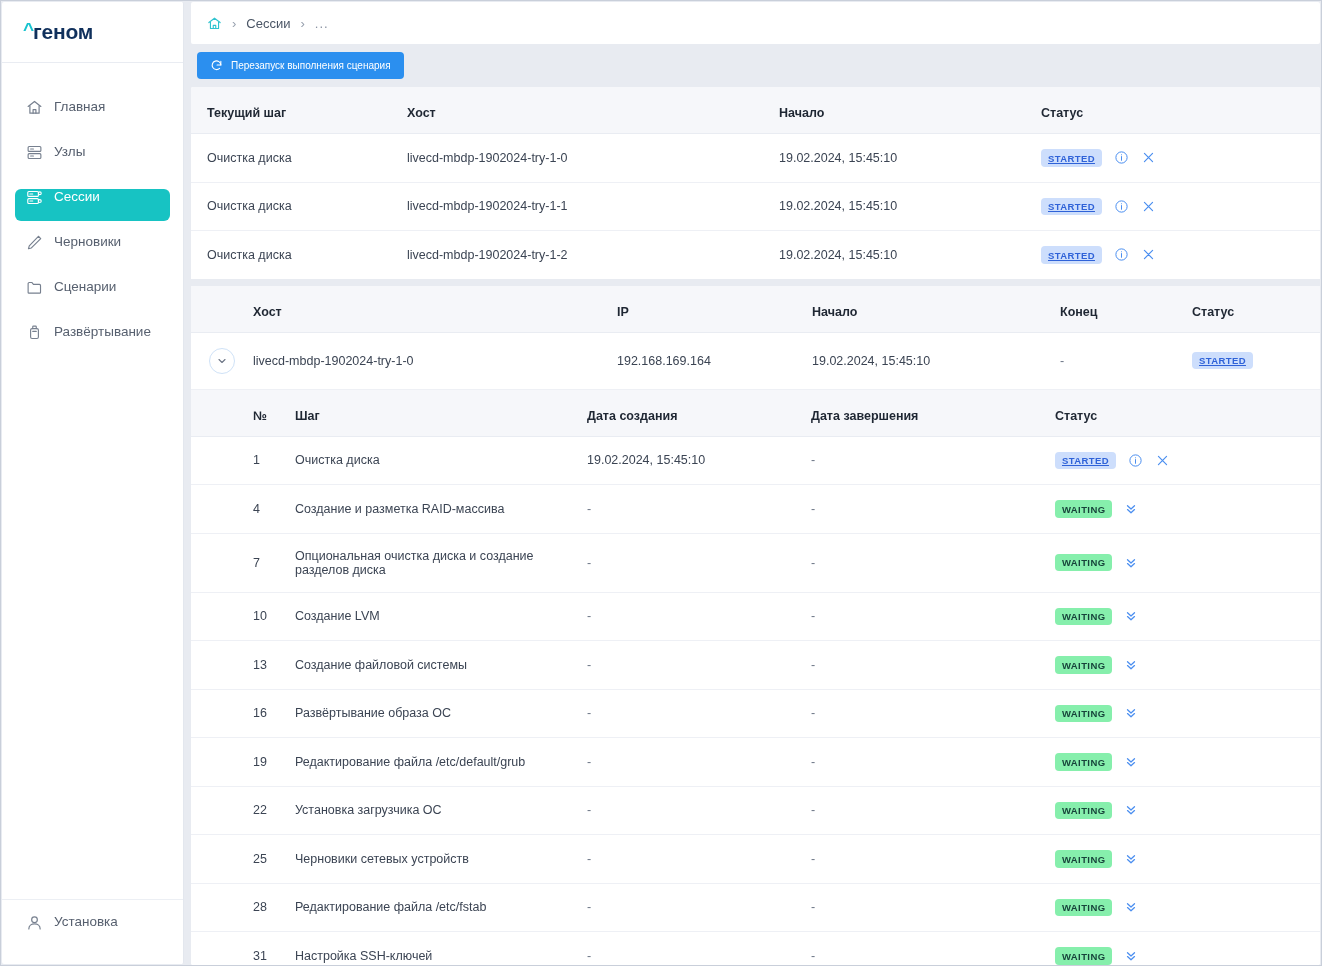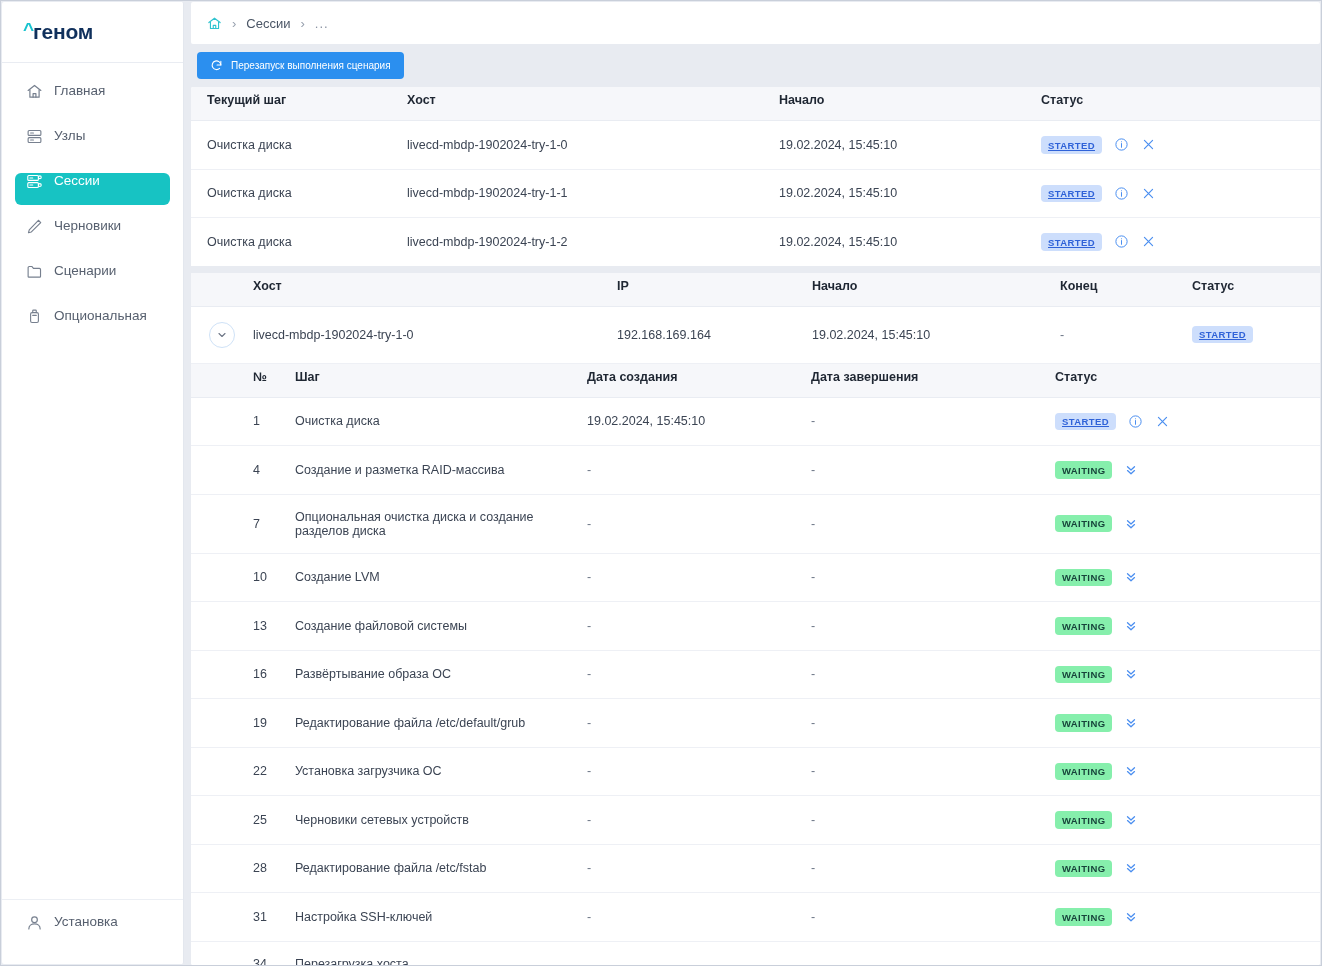--- a/index.html
+++ b/index.html
@@ -20,20 +20,21 @@
   
   .sidebar {
     width: 182px;
     flex: 0 0 182px;
     background: #ffffff;
     border-right: 1px solid #e3e7ee;
     display: flex;
     flex-direction: column;
     margin: 1px;
     border-radius: 2px;
+    gap: 16px;
   }
   .logo-box {
     height: 61px;
     flex: 0 0 61px;
     display: flex;
     align-items: center;
     padding-left: 21px;
     border-bottom: 1px solid #e9ecf2;
   }
   .logo-text {
@@ -137,21 +138,21 @@
   }
 
   
   table { width: 100%; border-collapse: collapse; table-layout: fixed; }
   .thead-row { background: #f6f7fa; }
   .thead-row th {
     text-align: left;
     font-size: 12.5px;
     font-weight: bold;
     color: #1f2733;
-    padding: 6px 0 13px 0;
+    padding: 19px 0 13px 0;
     border-bottom: 1px solid #e9ecf2;
   }
   .tbl-row td {
     font-size: 12.5px;
     color: #3b4453;
     padding: 15px 0;
     border-bottom: 1px solid #eef0f5;
     vertical-align: middle;
   }
   .tbl-row.noborder td { border-bottom: none; }
@@ -268,21 +269,21 @@
           <span>Сценарии</span>
         </div>
         <div class="nav-item">
           <span class="ic">
             <svg viewBox="0 0 24 24" width="17" height="17" fill="none" stroke="#77808f" stroke-width="1.6" stroke-linecap="round" stroke-linejoin="round">
               <rect x="6.5" y="6.5" width="11" height="14" rx="2"></rect>
               <path d="M9.5 6.5V4a1 1 0 0 1 1-1h3a1 1 0 0 1 1 1v2.5"></path>
               <path d="M9.5 10.5h5"></path>
             </svg>
           </span>
-          <span>Опциональная</span>
+          <span>Развёртывание</span>
         </div>
       </nav>
     <div class="nav-bottom">
       <div class="nav-item">
         <span class="ic">
           <svg viewBox="0 0 24 24" width="17" height="17" fill="none" stroke="#77808f" stroke-width="1.7" stroke-linecap="round" stroke-linejoin="round">
               <circle cx="12" cy="8" r="4"></circle>
               <path d="M4 21c0-4.4 3.6-7 8-7s8 2.6 8 7"></path>
             </svg>
         </span>

